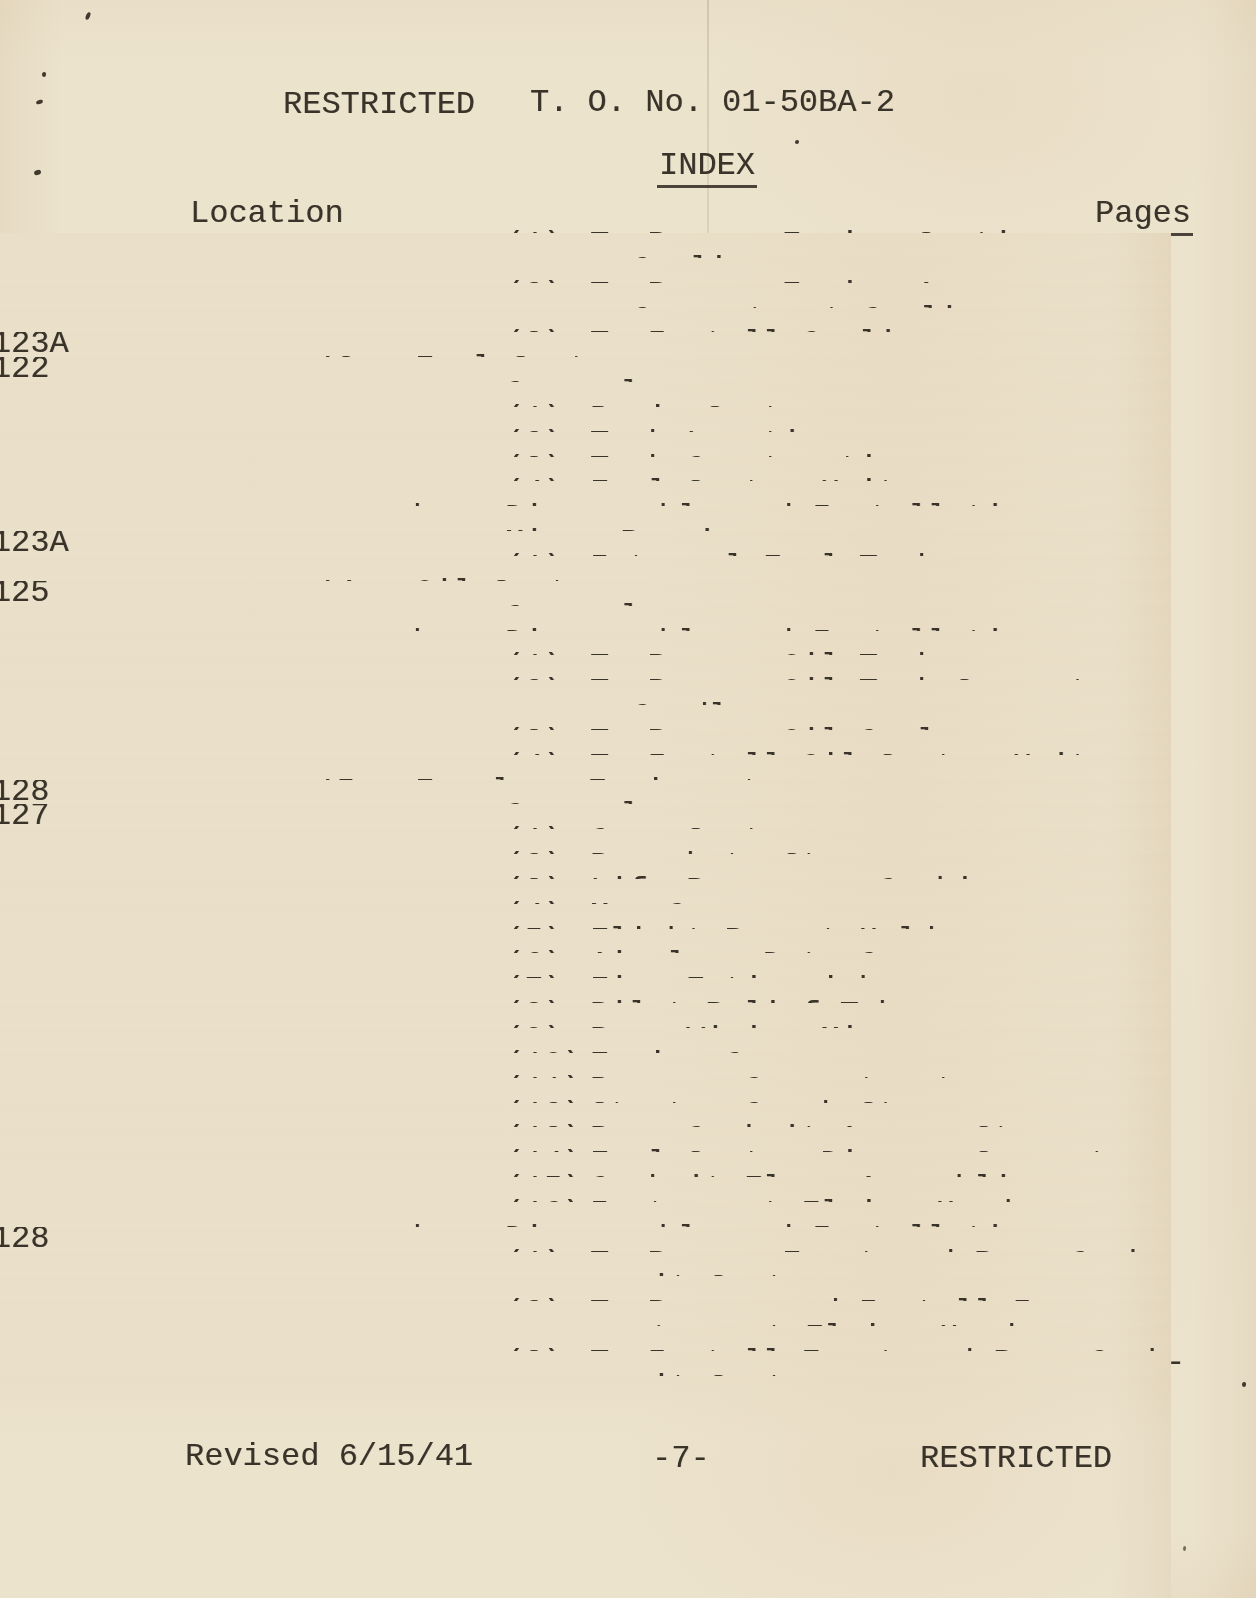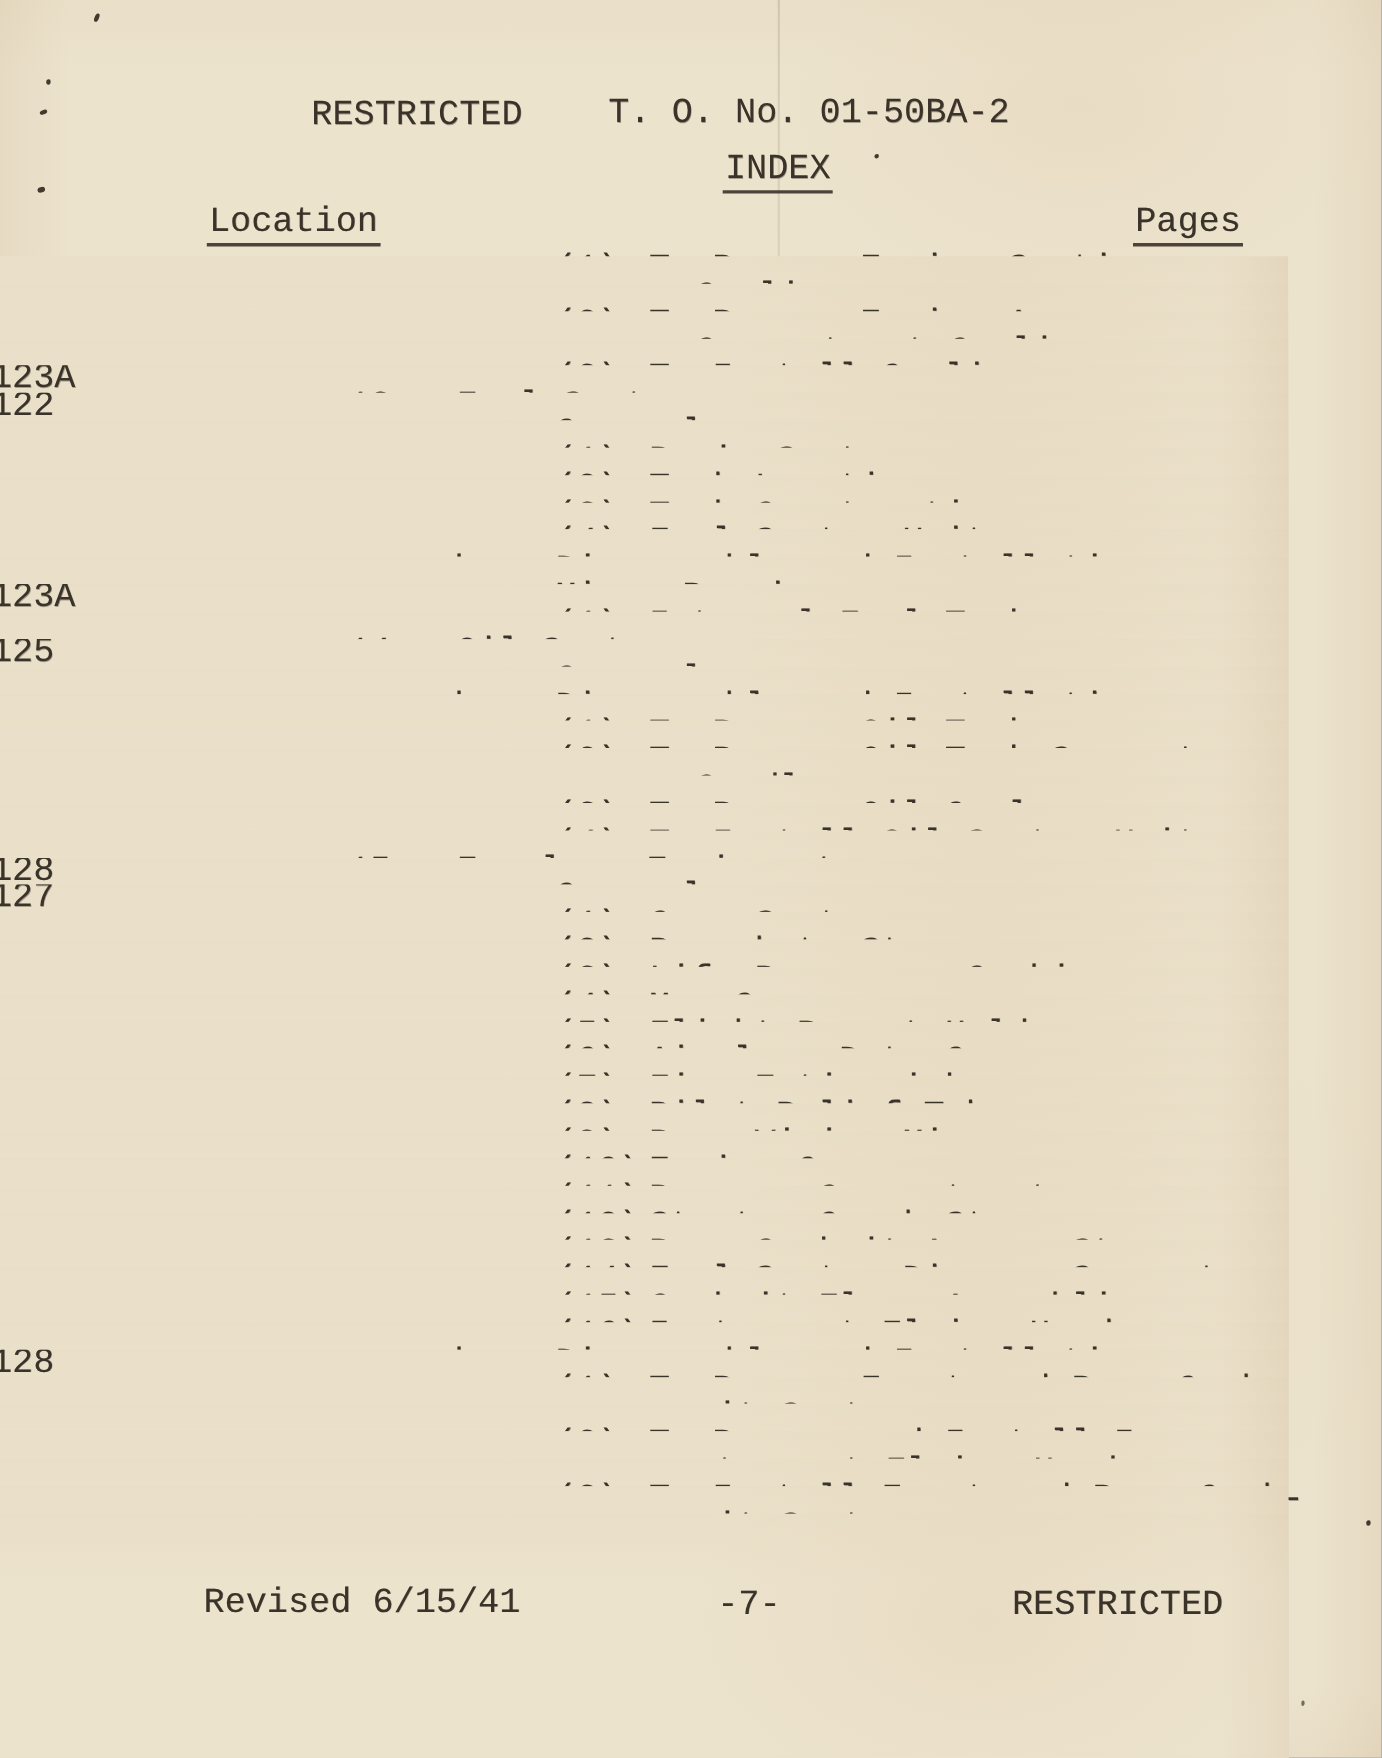--- a/index.html
+++ b/index.html
@@ -56,21 +56,21 @@
   .speck {
     position: absolute;
     background: #433a2e;
     border-radius: 60% 40% 55% 45%;
   }
   
   .abs { position: absolute; }
   .underlined {
     display: inline-block;
     padding: 0 2px 1px 2px;
-    margin: 0 -2px;
+    margin: 12px -2px;
     border-bottom: 3px solid rgba(54,46,38,0.88);
   }
   
   .rows {
     position: absolute;
     left: 0; top: 233px;
     width: 100%;
   }
   .row {
     position: relative;
@@ -100,26 +100,26 @@
   <div class="speck" style="left:86px;top:12px;width:4px;height:8px;transform:rotate(20deg)"></div>
   <div class="speck" style="left:42px;top:72px;width:4px;height:5px"></div>
   <div class="speck" style="left:36px;top:100px;width:7px;height:4px;transform:rotate(-15deg)"></div>
   <div class="speck" style="left:34px;top:170px;width:7px;height:5px;transform:rotate(-10deg)"></div>
   <div class="speck" style="left:795px;top:140px;width:4px;height:4px"></div>
   <div class="speck" style="left:70px;top:1342px;width:3px;height:5px"></div>
   <div class="speck" style="left:1242px;top:1382px;width:4px;height:5px"></div>
   <div class="speck" style="left:1183px;top:1546px;width:3px;height:5px;opacity:.7"></div>
 
   <span class="abs ink" style="left:283px;top:86px">RESTRICTED</span>
-  <span class="abs ink" style="left:553px;top:84px">T. O. No. 01-50BA-2</span>
+  <span class="abs ink" style="left:530px;top:84px">T. O. No. 01-50BA-2</span>
 
   <span class="abs ink underlined" style="left:659px;top:135px">INDEX</span>
 
   <span class="abs ink underlined" style="left:190px;top:183px">Location</span>
-  <span class="abs ink underlined" style="left:1032px;top:183px">Pages</span>
+  <span class="abs ink underlined" style="left:1095px;top:183px">Pages</span>
 
   <div class="rows ink">
 
   <div class="row lvl-item">
         <span class="num">(1)</span><span class="text">To Remove Engine Section</span>
         <span class="page"></span>
       </div>
       <div class="row lvl-cont">
         <span class="text">Cowling</span>
         <span class="page">118</span>

